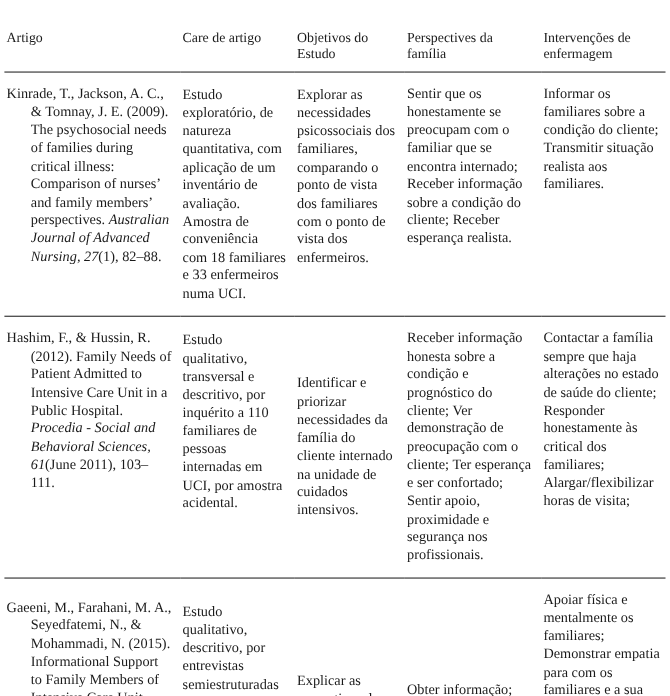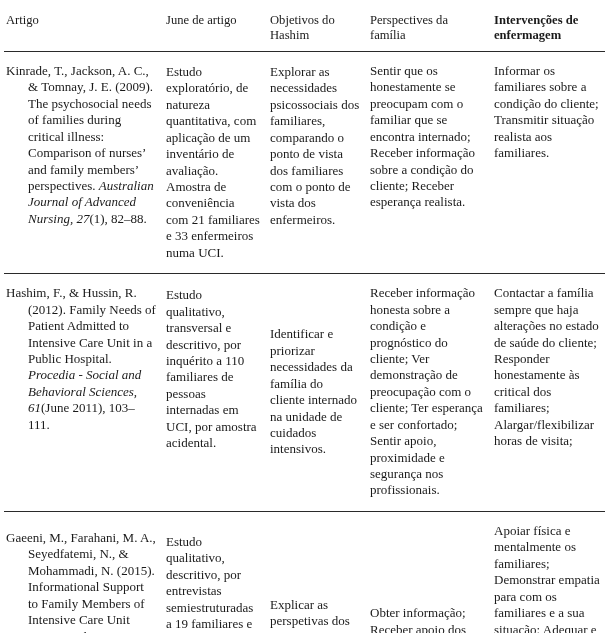--- a/index.html
+++ b/index.html
@@ -12,21 +12,21 @@
     height: 633px;
     overflow: hidden;
     font-family: "Liberation Serif", "DejaVu Serif", serif;
     color: #1a1a1a;
   }
   .sheet {
     width: 604px;
     height: 633px;
     position: relative;
     box-sizing: border-box;
-    padding: 0 4px;
+    padding: 14px 4px;
   }
   table.review-table {
     width: 601px;
     border-collapse: collapse;
     table-layout: fixed;
   }
   table.review-table col.c0 { width: 160px; }
   table.review-table col.c1 { width: 104px; }
   table.review-table col.c2 { width: 100px; }
   table.review-table col.c3 { width: 124px; }
@@ -34,21 +34,21 @@
 
   thead th {
     text-align: left;
     font-weight: normal;
     font-size: 12.6px;
     line-height: 1.23;
     vertical-align: top;
     padding: 13px 8px 7px 2px;
     border-bottom: 1.4px solid #2a2a2a;
   }
-  thead th.last { padding-right: 2px; font-weight: bold; }
+  thead th.last { padding-right: 2px; }
 
   tbody td {
     vertical-align: top;
     font-size: 13px;
     line-height: 1.265;
     padding: 11px 8px 12px 2px;
     border-bottom: 1.1px solid #2a2a2a;
     hyphens: none;
   }
   tbody td.last { padding-right: 2px; }
@@ -80,34 +80,34 @@
     <colgroup>
       <col class="c0">
         <col class="c1">
         <col class="c2">
         <col class="c3">
         <col class="c4">
     </colgroup>
     <thead>
       <tr>
         <th>Artigo</th>
-        <th>June de artigo</th>
-        <th>Objetivos do Hashim</th>
+        <th>Care de artigo</th>
+        <th>Objetivos do Estudo</th>
         <th>Perspectives da família</th>
         <th class="last">Intervenções de enfermagem</th>
       </tr>
     </thead>
     <tbody>
 
       <tr class="r0">
         <td class="col0">
           <p class="citation"><span>Kinrade, T., Jackson, A. C., &amp; Tomnay, J. E. (2009). The psychosocial needs of families during critical illness: Comparison of nurses’ and family members’ perspectives. </span><span class="it">Australian Journal of Advanced Nursing, 27</span><span>(1), 82–88.</span></p>
         </td>
         <td class="col1">
-          <p class="cell-text">Estudo exploratório, de natureza quantitativa, com aplicação de um inventário de avaliação. Amostra de conveniência com 21 familiares e 33 enfermeiros numa UCI.</p>
+          <p class="cell-text">Estudo exploratório, de natureza quantitativa, com aplicação de um inventário de avaliação. Amostra de conveniência com 18 familiares e 33 enfermeiros numa UCI.</p>
         </td>
         <td class="col2">
           <p class="cell-text">Explorar as necessidades psicossociais dos familiares, comparando o ponto de vista dos familiares com o ponto de vista dos enfermeiros.</p>
         </td>
         <td class="col3">
           <p class="cell-text">Sentir que os honestamente se preocupam com o familiar que se encontra internado; Receber informação sobre a condição do cliente; Receber esperança realista.</p>
         </td>
         <td class="col4 last">
           <p class="cell-text">Informar os familiares sobre a condição do cliente; Transmitir situação realista aos familiares.</p>
         </td>

